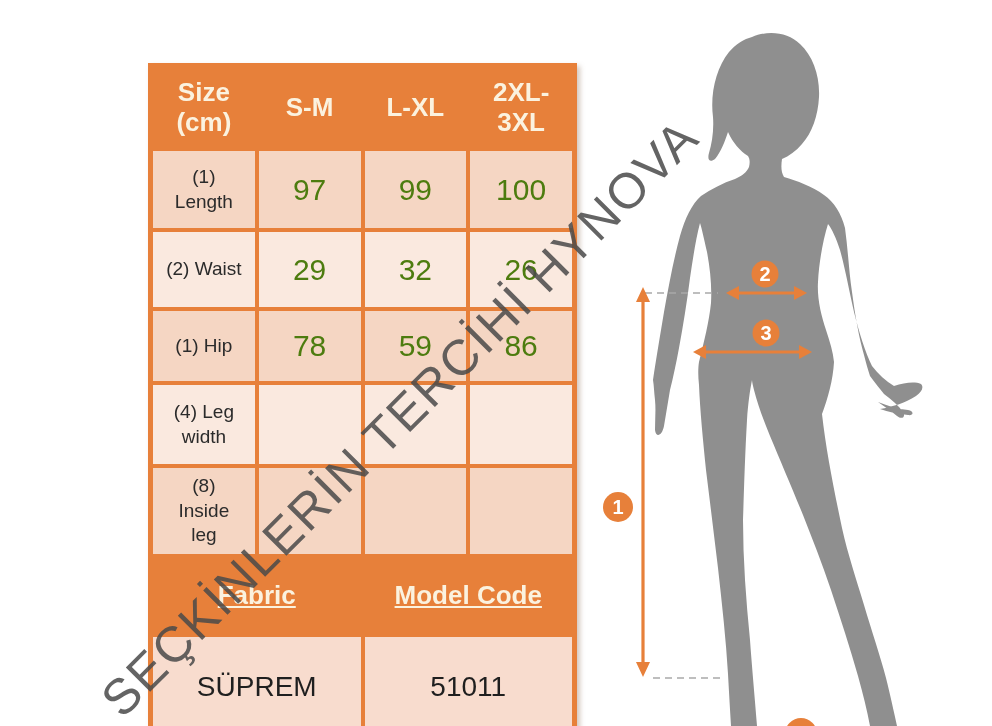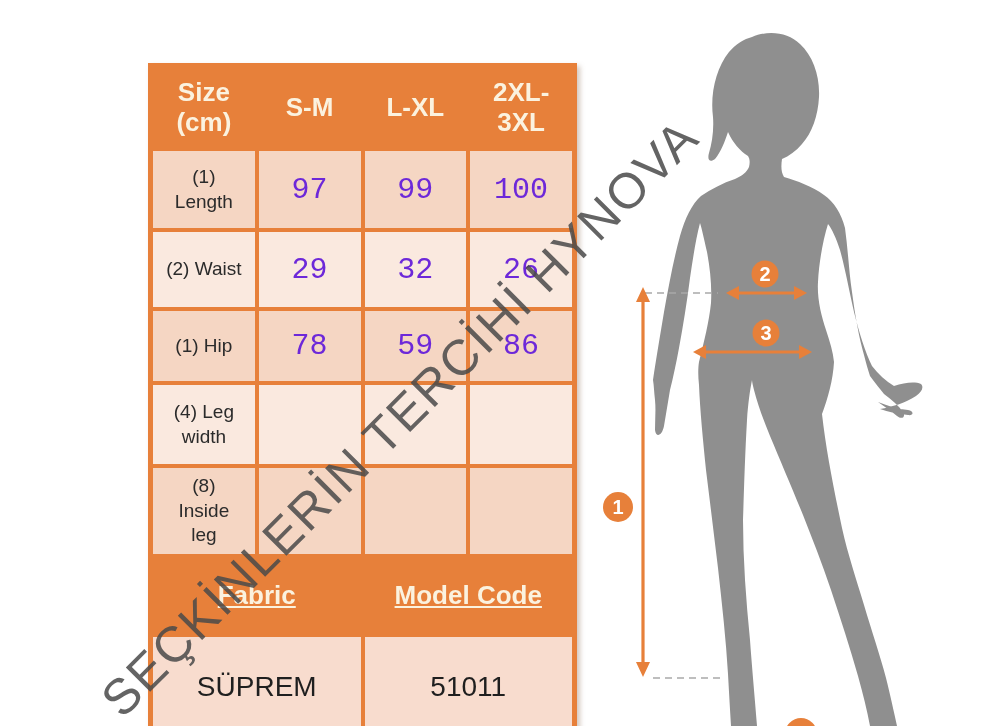--- a/index.html
+++ b/index.html
@@ -16,21 +16,21 @@
     grid-template-rows:79px 77px 75px 70px 79px 86px 75px 1fr;
     gap:4px; padding:5px; box-sizing:border-box;
     box-shadow:3px 3px 5px rgba(130,95,70,.35);
   }
   .cell { display:flex; align-items:center; justify-content:center; text-align:center; }
   .cell.head {
     background:#E7803A; color:#FBF2DF; font-weight:bold; font-size:26px;
     line-height:1.12; padding:0 6px;
   }
   .cell.label { font-size:19px; color:#2b2b2b; line-height:1.3; padding:0 13px; }
-  .cell.value { font-size:30px; color:#6d28d9;font-family:Liberation Mono, monospace; }
+  .cell.value { font-size:30px; color:#4d7c0f; }
   .row-dark  { background:#F5D6C3; }
   .row-light { background:#FAE9DF; }
   .cell.footer-head {
     grid-column:span 2; background:#E7803A; color:#FBF2DF;
     font-weight:bold; font-size:26px;text-decoration:underline;
   }
   .cell.footer-value { grid-column:span 2; background:#F8DCCE; font-size:28px; color:#1f1f1f; }
 
   
   .watermark {

